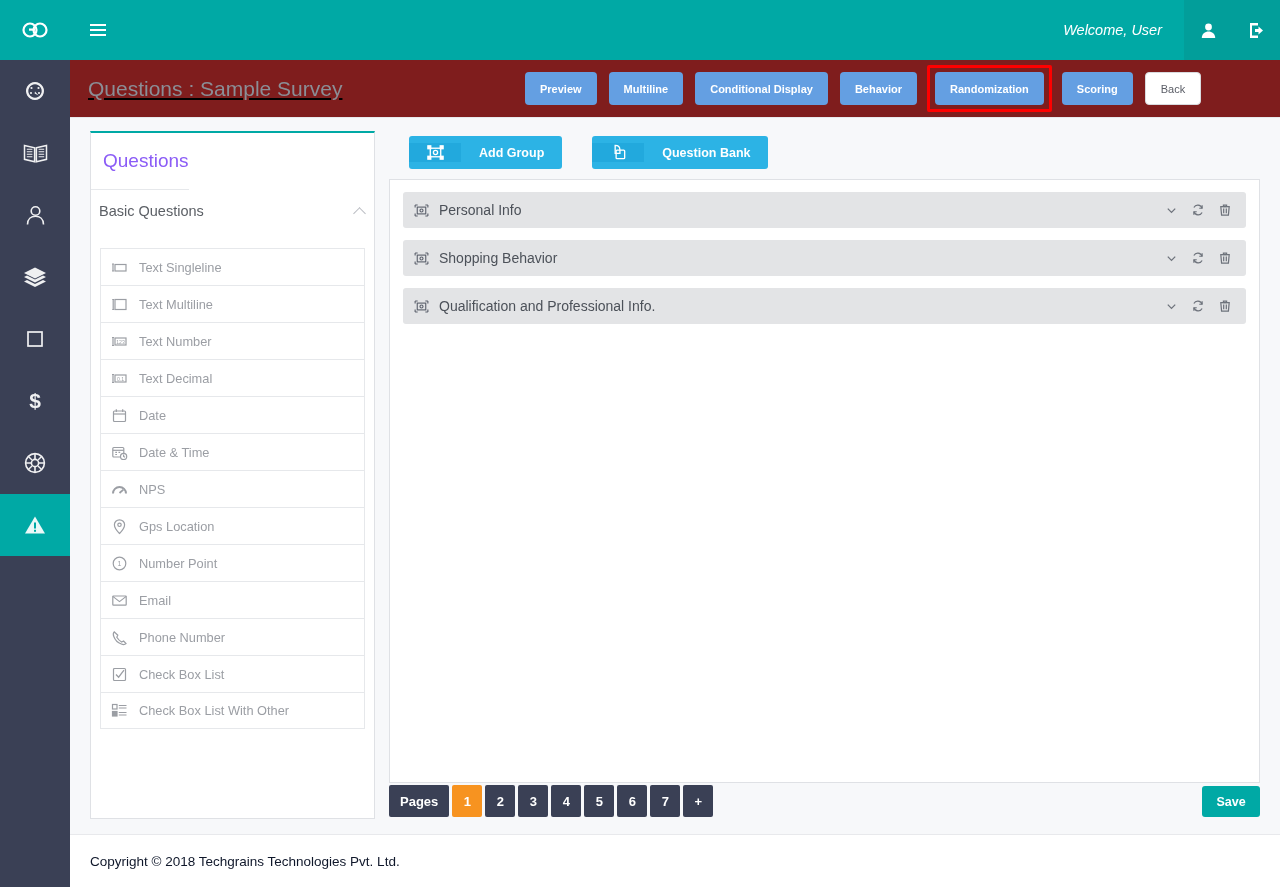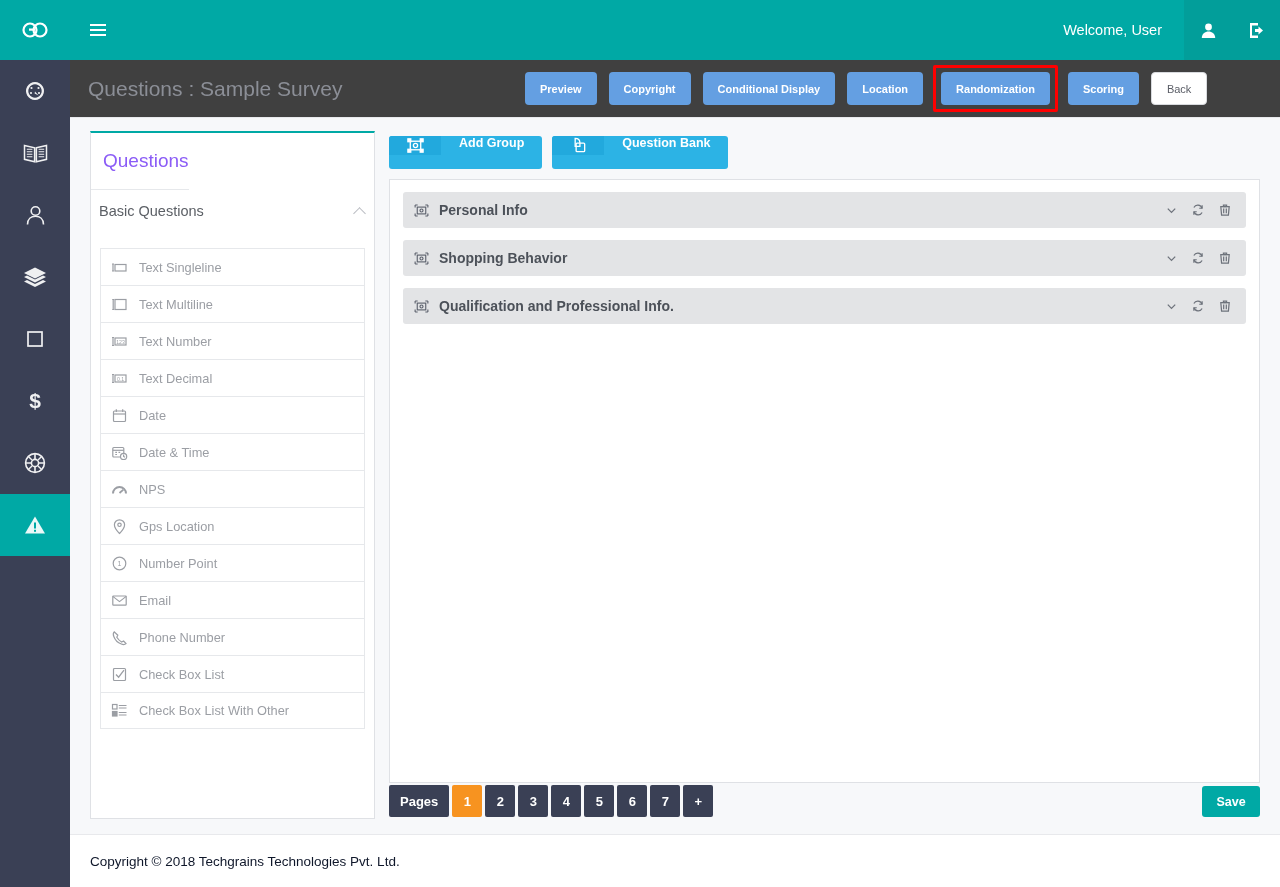--- a/index.html
+++ b/index.html
@@ -6,21 +6,21 @@
   html, body {
     width: 1280px; height: 887px;
     font-family: "Liberation Sans", sans-serif;
     background: #f7f8fa;
     overflow: hidden;
   }
 
   
   .topbar {
     position: absolute; top: 0; left: 0; width: 1280px; height: 60px;
-    background: #00a9a5; display: flex; align-items: center;
+    background: #00a9a5; display: flex; align-items: center; font-style: italic;
   }
   .logo-box {
     width: 70px; height: 60px; display: flex;
     align-items: center; justify-content: center;
   }
   .logo-go { width: 40px; height: 22px; }
   .hamburger {
     width: 44px; height: 60px; display: flex; flex-direction: column;
     align-items: center; justify-content: center; gap: 3px; cursor: pointer;
     margin-left: 6px;
@@ -44,22 +44,22 @@
   .side-item {
     width: 70px; height: 62px; display: flex;
     align-items: center; justify-content: center; cursor: pointer;
   }
   .side-item svg { fill: #ffffff; opacity: .92; }
   .side-item.active { background: #00a9a5; }
 
   
   .titlebar {
     position: absolute; top: 60px; left: 70px; width: 1210px; height: 58px;
-    background: #404040; border-bottom: 1px solid #e8e9ec;
-    display: flex; align-items: center;
+    background: #7f1d1d; border-bottom: 1px solid #e8e9ec;
+    display: flex; align-items: center; text-decoration: underline;
   }
   .page-title {
     font-size: 21px; color: #8b8e96; font-weight: 400;
     padding-left: 18px; white-space: nowrap;
   }
   .titlebar-btns {
     position: absolute; left: 455px; top: 12px;
     display: flex; align-items: center; gap: 12px;
   }
   .tbtn {
@@ -106,40 +106,40 @@
   .qitem .qicon {
     width: 17px; height: 17px; display: flex; align-items: center; justify-content: center;
   }
   .qitem .qicon svg { stroke: #9b9ea4; fill: none; stroke-width: 1.2; }
 
   
   .main-btns {
     position: absolute; left: 389px; top: 136px; display: flex; gap: 10px;
   }
   .mbtn {
-    height: 33px; display: flex; align-items: flex-start; border-radius: 3px;
-    overflow: hidden; background: #2cb3e5; cursor: pointer; border: none;
+    height: 33px; display: flex; align-items: center; border-radius: 3px;
+    overflow: hidden; background: #2cb3e5; cursor: pointer; border: none; margin-left: 20px;
   }
   .mbtn .mb-ico {
     width: 52px; background: #22a9dd; display: flex;
     align-items: center; justify-content: center;
   }
   .mbtn .mb-ico svg { stroke: #fff; fill: none; stroke-width: 1.4; }
   .mbtn .mb-lbl {
     display: flex; align-items: center; padding: 0 18px;
     color: #ffffff; font-size: 12.5px; font-weight: bold; white-space: nowrap;
   }
 
   .content-card {
     position: absolute; left: 389px; top: 179px; width: 871px; height: 604px;
     background: #ffffff; border: 1px solid #dfe1e5;
   }
   .grow {
     position: relative; height: 36px; margin: 12px 13px 0 13px;
-    background: #e3e4e6; border-radius: 3px; display: flex; align-items: center; font-weight: bold;
+    background: #e3e4e6; border-radius: 3px; display: flex; align-items: center;
   }
   .grow .g-ico { width: 36px; display: flex; align-items: center; justify-content: center; }
   .grow .g-ico svg { stroke: #5a5f6b; fill: none; stroke-width: 1.3; }
   .grow .g-lbl { font-size: 14px; color: #4c5159; flex: 1; }
   .grow .g-acts { display: flex; align-items: center; gap: 13px; padding-right: 14px; }
   .g-acts span { cursor: pointer; display: flex; align-items: center; }
   .g-acts svg { stroke: #6e737c; fill: none; stroke-width: 1.4; }
 
   
   .pager {
@@ -254,23 +254,23 @@
       <rect x="12" y="10.5" width="2" height="6" fill="#00a9a5"></rect>
       <rect x="12" y="17.8" width="2" height="2" fill="#00a9a5"></rect>
     </svg>
   </div>
 </div>
 
 <div class="titlebar">
   <div class="page-title">Questions : Sample Survey</div>
   <div class="titlebar-btns">
     <button class="tbtn">Preview</button>
-    <button class="tbtn">Copyright</button>
+    <button class="tbtn">Multiline</button>
     <button class="tbtn">Conditional Display</button>
-    <button class="tbtn">Location</button>
+    <button class="tbtn">Behavior</button>
     <span class="hl-wrap">
       <button class="tbtn">Randomization</button>
     </span>
     <button class="tbtn">Scoring</button>
     <button class="tbtn ghost">Back</button>
   </div>
 </div>
 
 <div class="qpanel">
   <div class="qtab">Questions</div>

